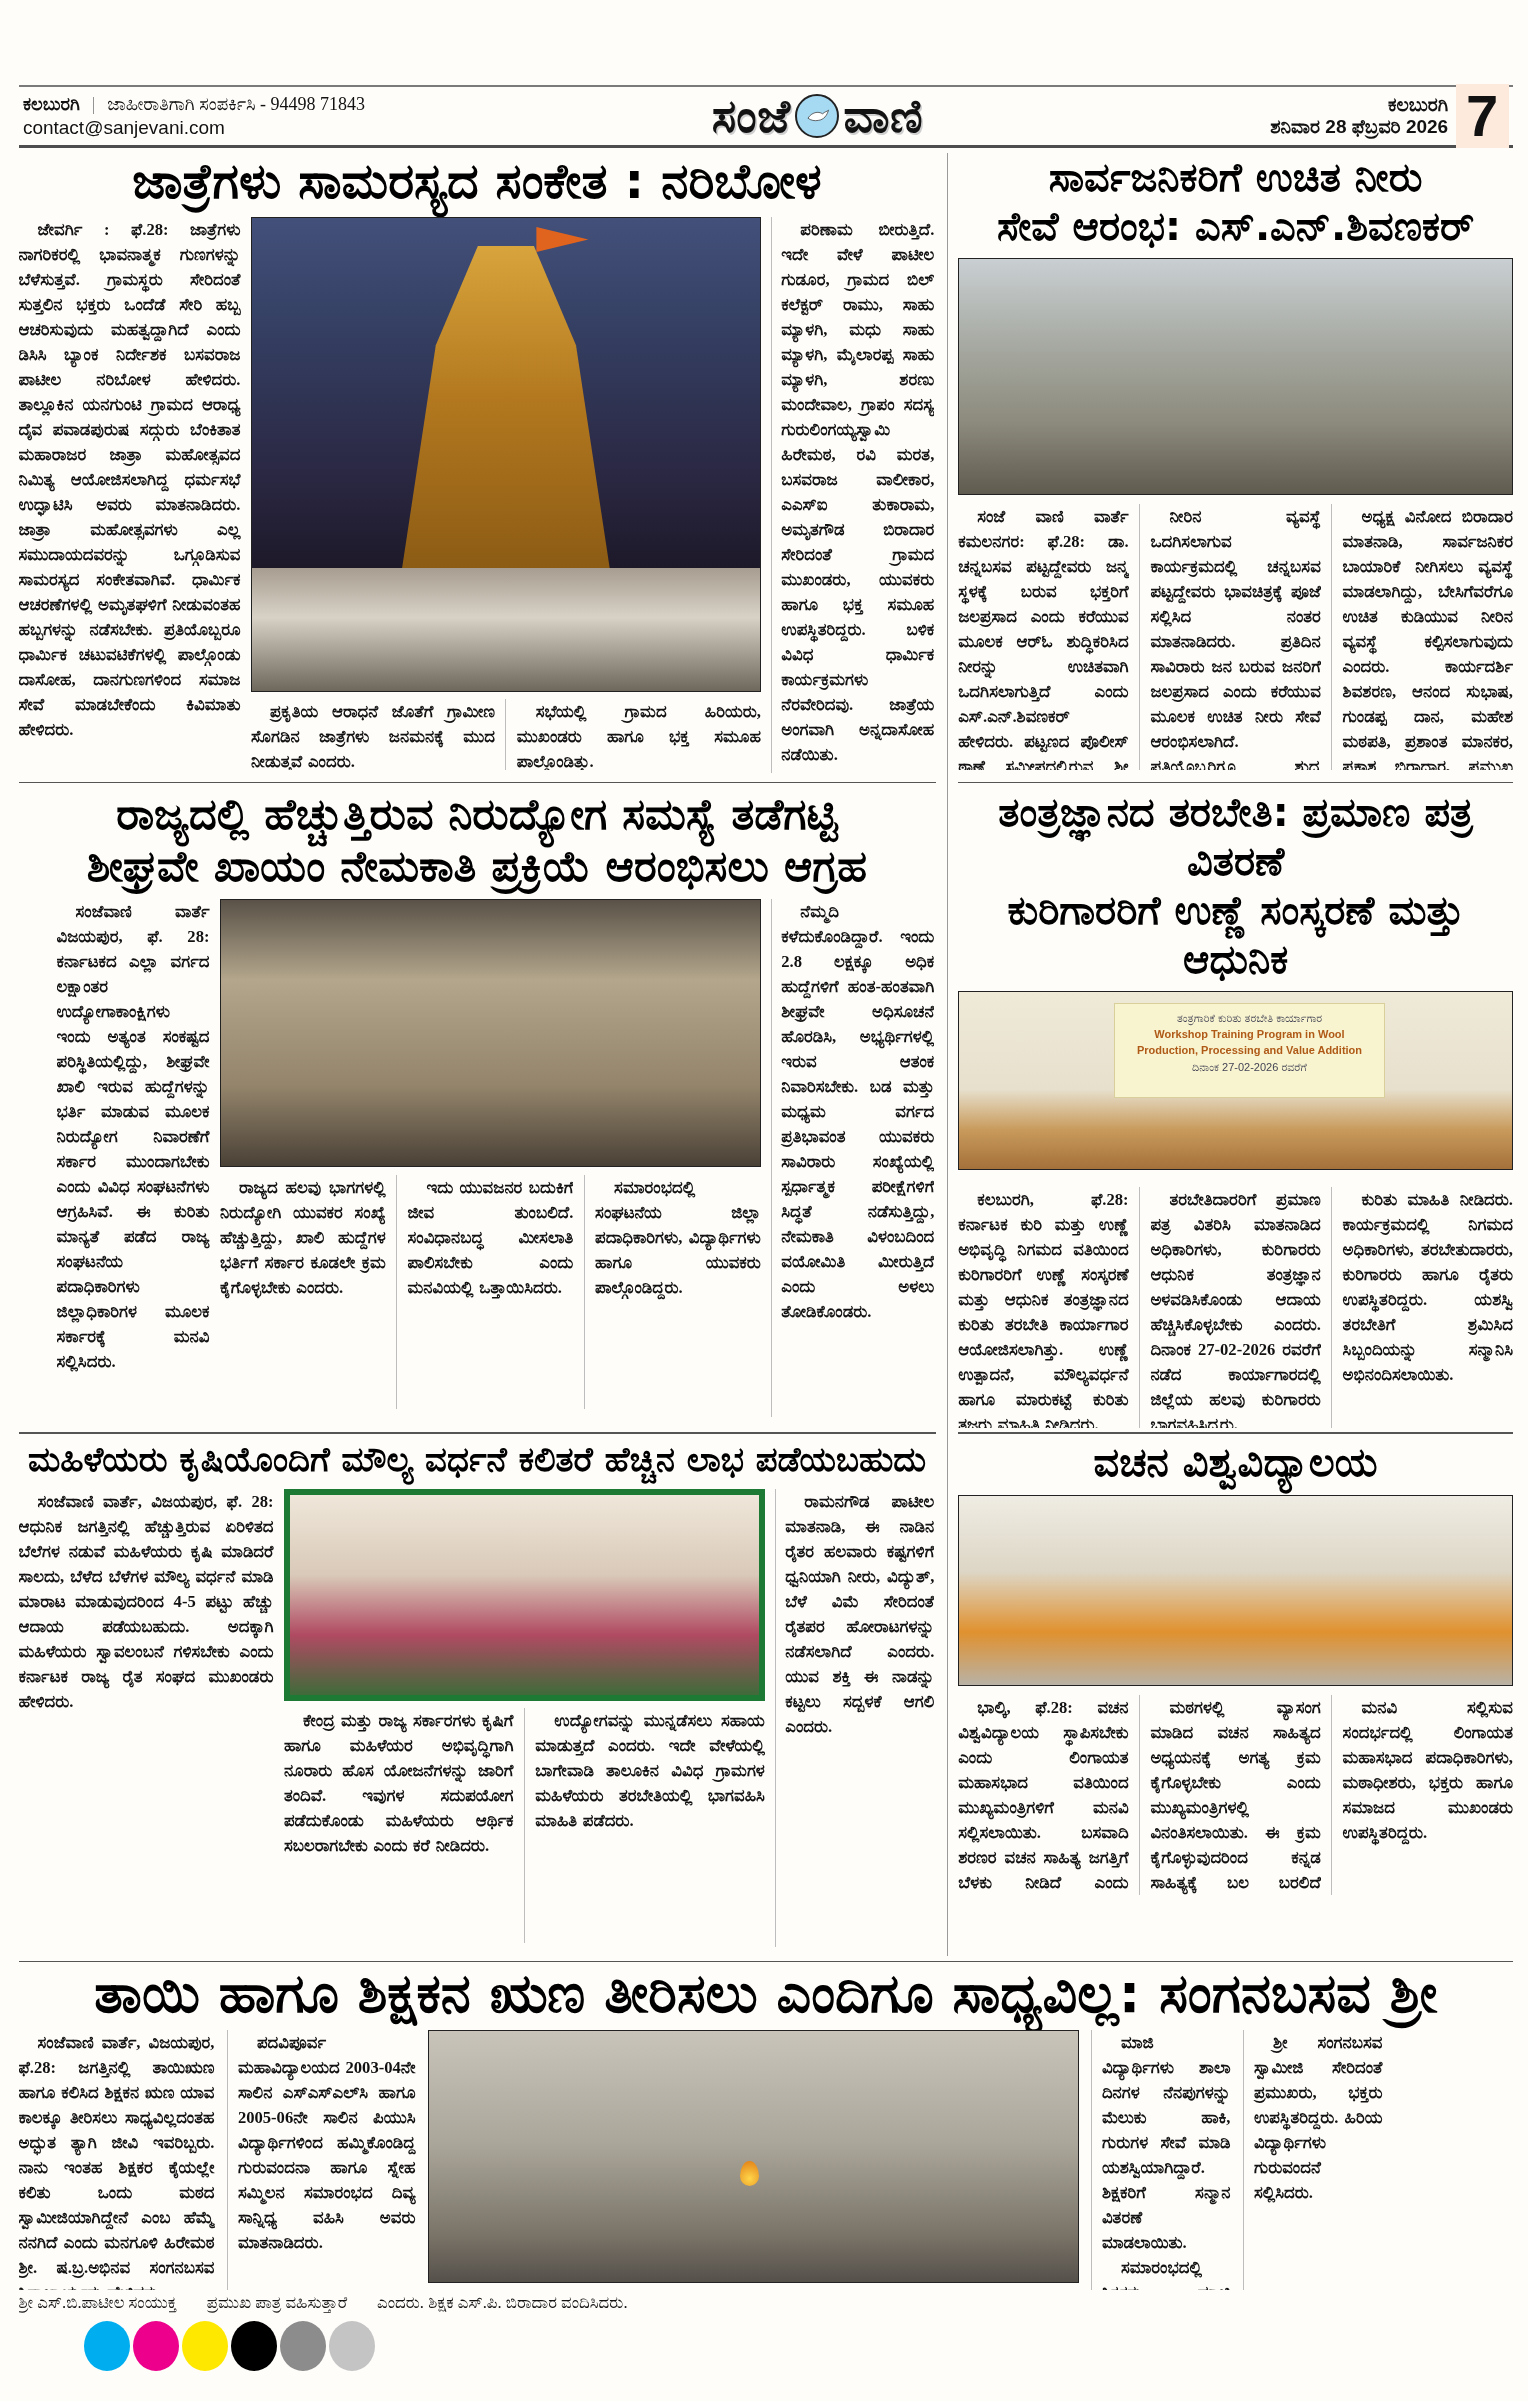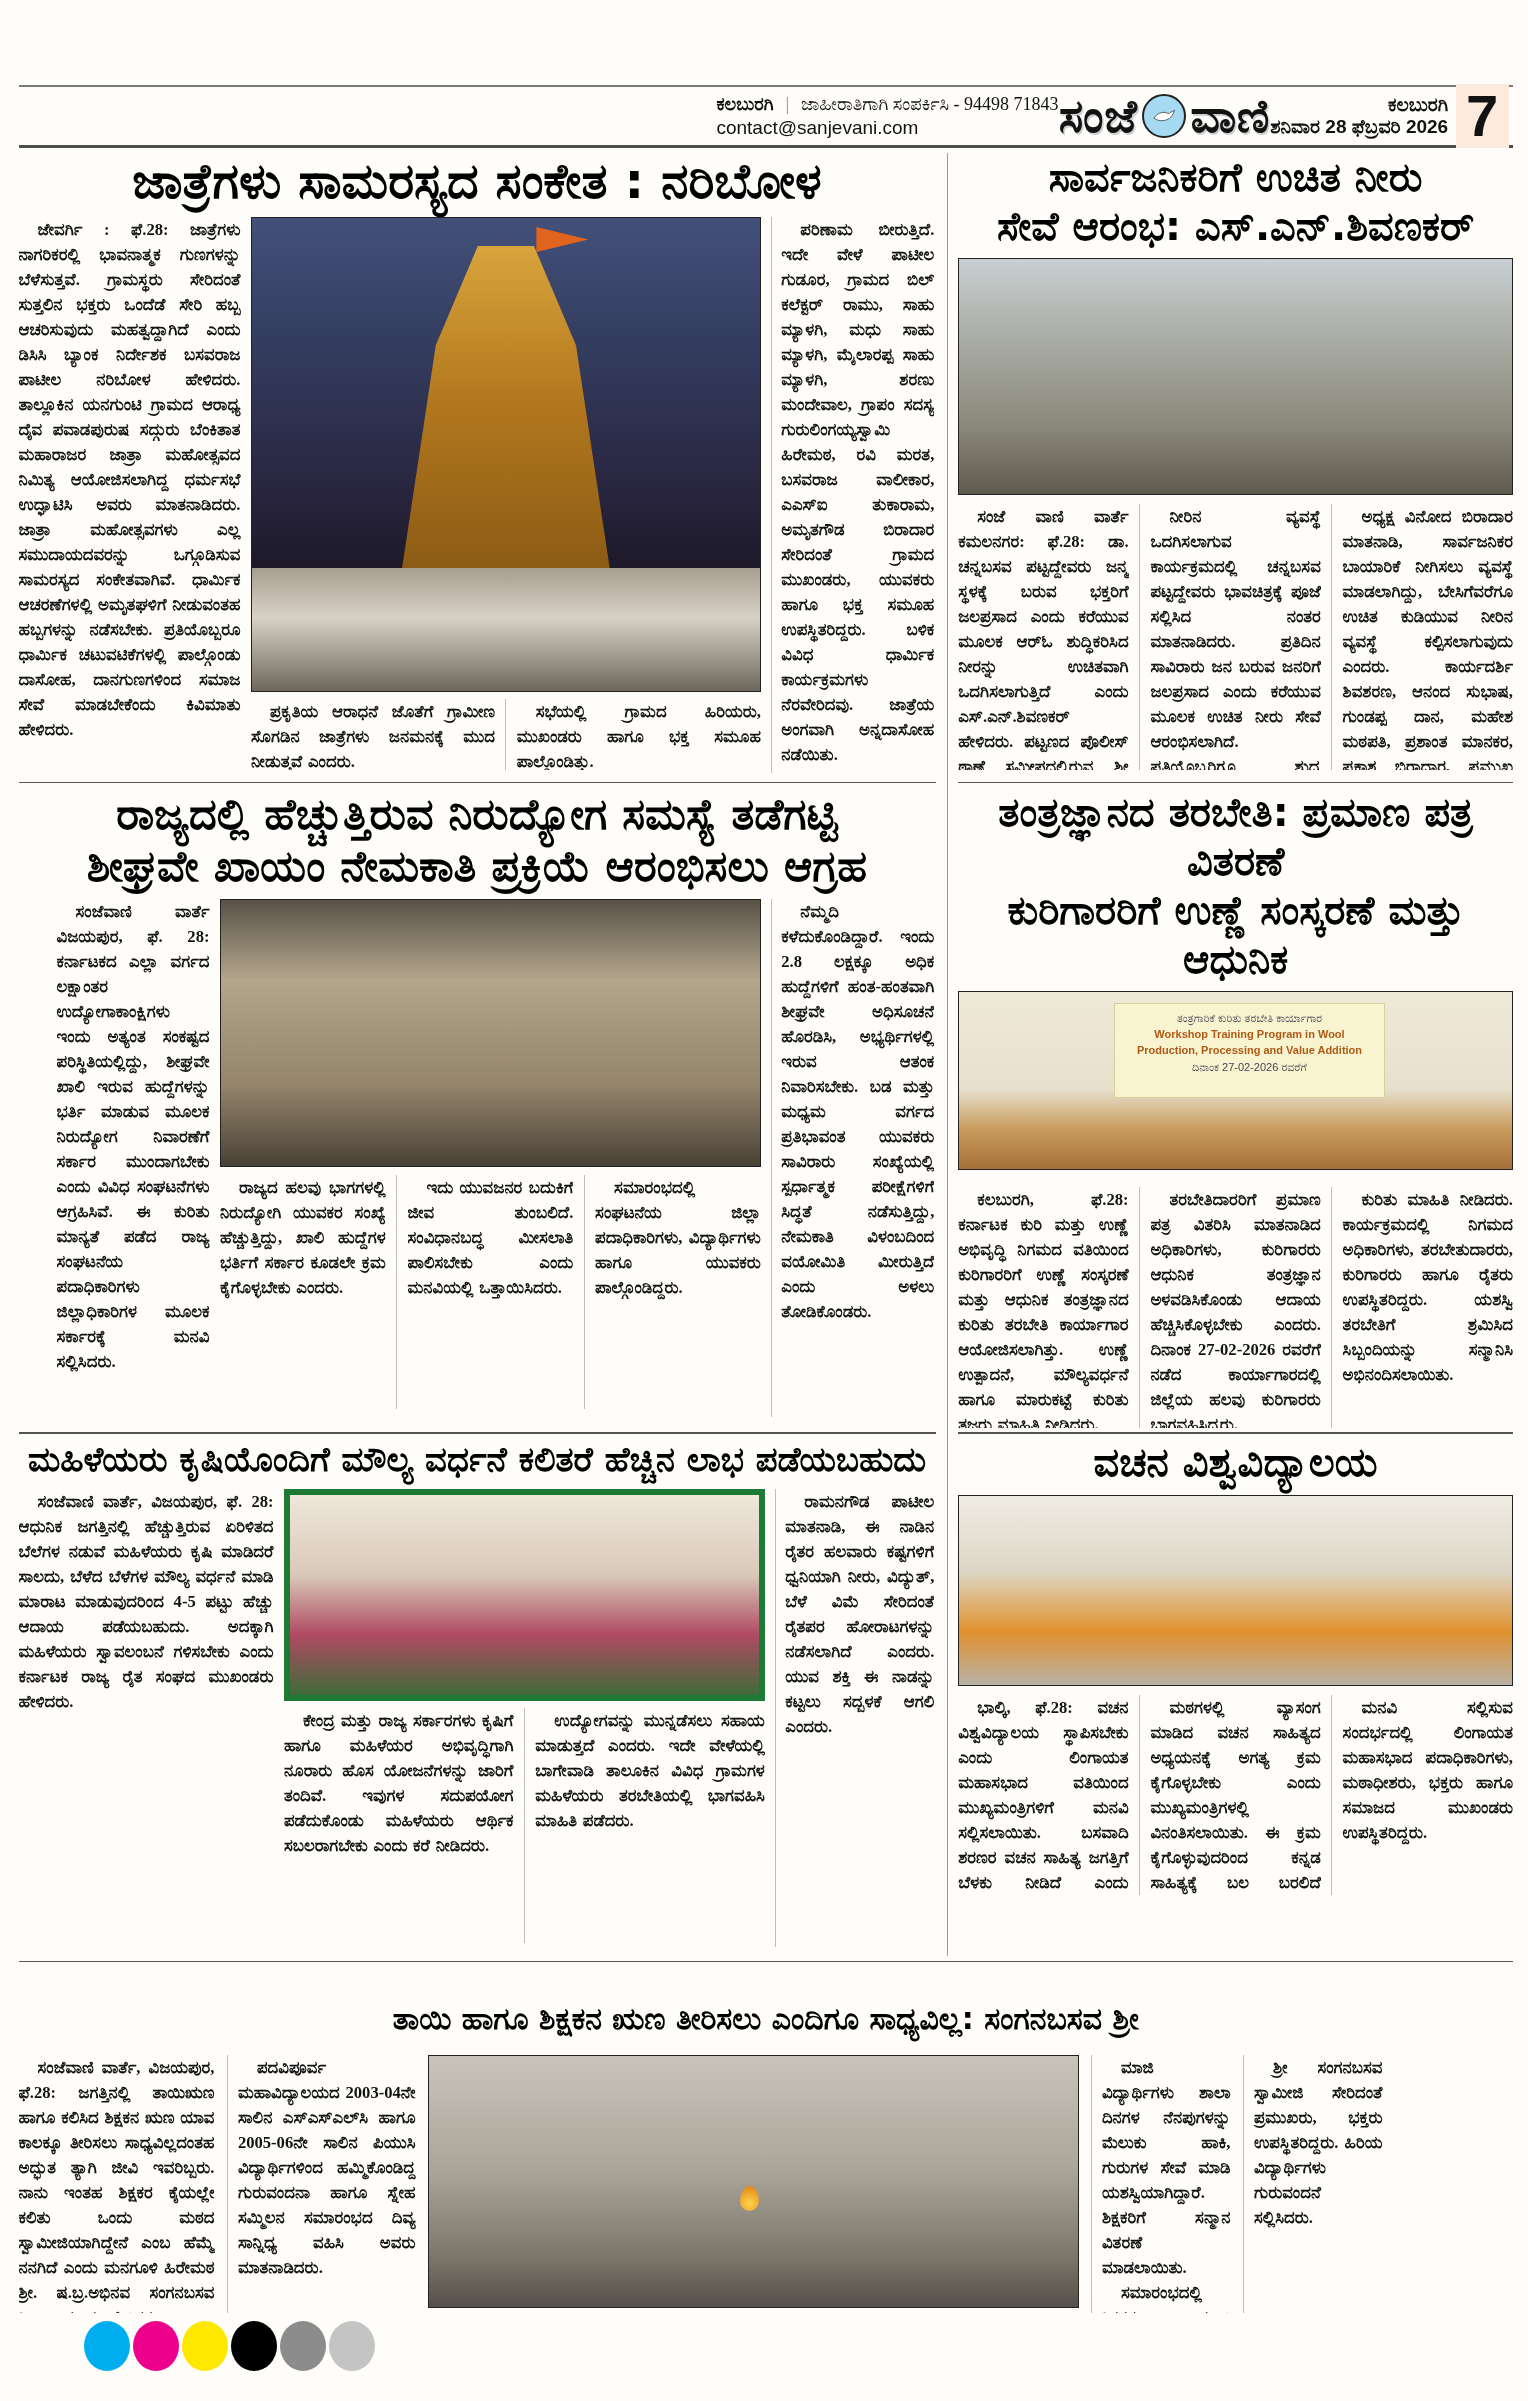--- a/index.html
+++ b/index.html
@@ -3,21 +3,21 @@
 <meta charset="utf-8">
 <style>
   html,body{margin:0;padding:0;background:#e8e8e8;}
   .sheet{position:relative;width:1528px;height:2401px;margin:0 auto;background:#fffdfa;
          font-family:"Liberation Serif","DejaVu Serif",serif;color:#121212;overflow:hidden;}
   .inner{position:absolute;left:18.5px;right:15px;top:0;}
 
   
   .top-blank{height:85px;}
   .hdr-rule-thin{height:2.2px;background:#7a7a7a;}
-  .hdr{display:flex;align-items:center;justify-content:flex-end;height:55px;padding:1.5px 4.4px;}
+  .hdr{display:flex;align-items:center;justify-content:space-between;height:55px;padding:1.5px 4.4px;}
   .hdr-left{font-size:18px;line-height:24px;}
   .hdr-left .city{font-weight:bold;font-family:"Liberation Sans","DejaVu Sans",sans-serif;}
   .hdr-left .sep{color:#888;margin:0 7.4px;}
   .hdr-left .mail{font-family:"Liberation Sans","DejaVu Sans",sans-serif;font-size:19px;}
   .masthead{display:flex;align-items:center;gap:4.4px;font-weight:900;font-size:46px;
             font-family:"DejaVu Sans","Liberation Sans",sans-serif;letter-spacing:0.7px;
             text-shadow:1.5px 1.5px 0 #cfcfcf;}
   .mast-logo{width:40px;height:40px;border-radius:50%;background:#a6d9f2;border:2.2px solid #222;
              display:flex;align-items:center;justify-content:center;}
   .hdr-right{display:flex;align-items:center;gap:7.4px;}
@@ -34,21 +34,21 @@
   .vdiv{width:0.7px;background:#9a9a9a;margin:0 11px;}
   .colR{flex:1;}
   .sec{overflow:hidden;position:relative;}
   .hrule{height:1.5px;background:#555;margin:4.4px 0;}
 
   h1,h2,h3{margin:0;font-family:"DejaVu Sans","Liberation Sans",sans-serif;color:#000;}
   .hl-1{font-size:49px;line-height:58px;font-weight:900;text-align:center;letter-spacing:0px;}
   .hl-2{font-size:40px;line-height:49px;font-weight:900;text-align:center;}
   .hl-3{font-size:43px;line-height:52px;font-weight:900;text-align:center;}
   .hl-4{font-size:34px;line-height:43px;font-weight:900;text-align:center;}
-  .hl-5{font-size:30px;line-height:56px;font-weight:900;text-align:center;margin-top:25px;}
+  .hl-5{font-size:54px;line-height:56px;font-weight:900;text-align:center;}
 
   .body-txt{font-size:16.6px;line-height:25px;text-align:justify;word-spacing:1.5px;}
   .body-txt p{margin:0;text-indent:19px;font-weight:bold;}
   .cols{display:flex;gap:10.4px;}
   .col{flex:1;overflow:hidden;}
   .col + .col{border-left:0.7px solid #bdbdbd;padding-left:10.4px;}
 
   
   .photo{position:relative;border:1.5px solid #222;overflow:hidden;background:#9a948a;}
   .ph-chariot{background:linear-gradient(180deg,#43507a 0%,#354064 22%,#2a2742 55%,#1a1624 78%,#151019 100%);}

